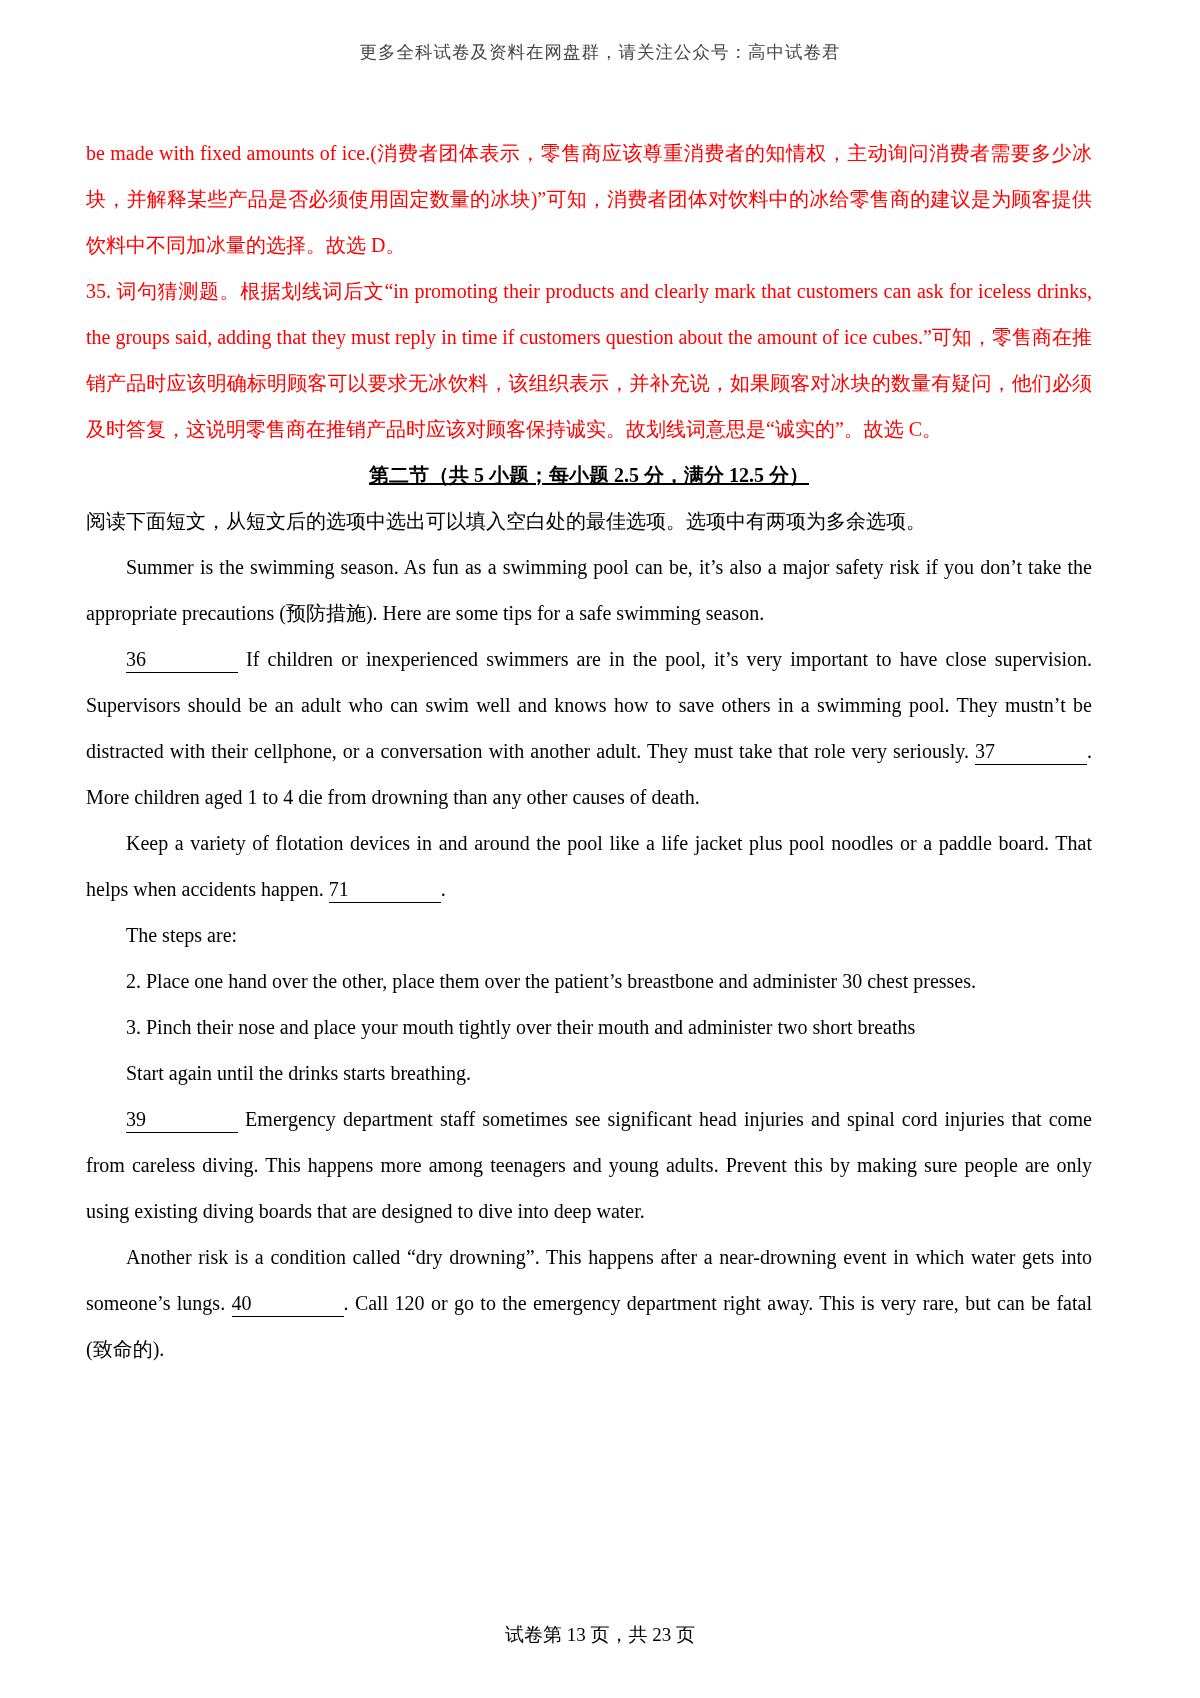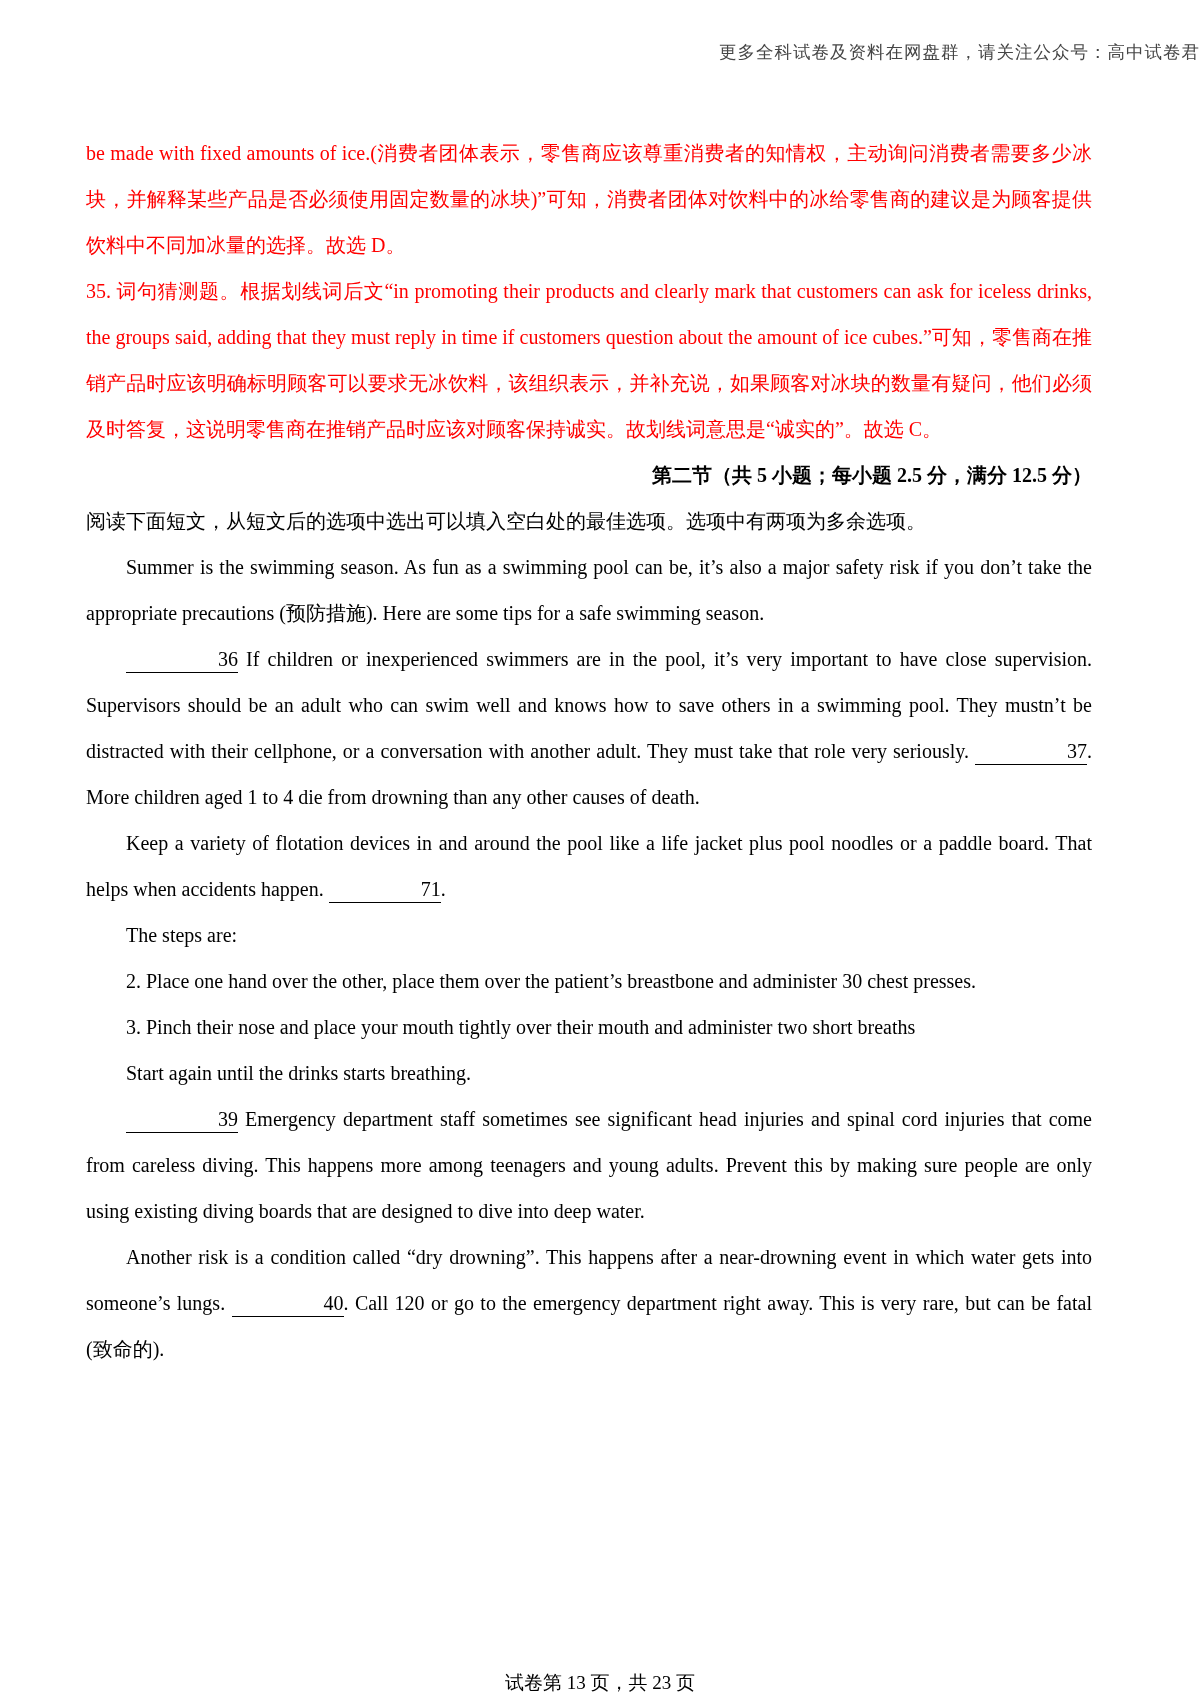--- a/index.html
+++ b/index.html
@@ -10,21 +10,21 @@
     background: #ffffff;
     overflow: hidden;
     font-family: "Liberation Serif", "DejaVu Serif", serif;
     color: #000000;
   }
   .page-header {
     position: absolute;
     top: 40px;
     left: 0;
     width: 100%;
-    text-align: right;
+    text-align: center;
     font-size: 17.5px;
     color: #454545;
     letter-spacing: 1px;
   }
   .content {
     position: absolute;
     top: 130px;
     left: 86px;
     width: 1006px;
     font-size: 20px;
@@ -32,40 +32,40 @@
     text-align: justify;
   }
   .content p { margin: 0; }
   .red { color: var(--answer-red, #FF0000); }
   .indent { text-indent: 40px; }
   .section-heading {
     font-size: 20px;
     font-weight: bold;
     margin: 0;
     line-height: 46px;
-    text-align: right;
+    text-align: center;
+    text-decoration: underline;
   }
   .blank {
     display: inline-block;
     width: 112px;
-    text-align: right;
+    text-align: left;
     border-bottom: 1.5px solid #000000;
     line-height: 26px;
     text-indent: 0;
     vertical-align: baseline;
   }
   .page-footer {
     position: absolute;
     top: 1622px;
     left: 0;
     width: 100%;
     text-align: center;
     font-size: 19px;
     color: #000000;
-    margin-top: 48px;
   }
 </style>
 </head>
 <body>
 
 <div class="sheet">
 
   <div class="page-header">更多全科试卷及资料在网盘群，请关注公众号：高中试卷君</div>
 
   <div class="content">

